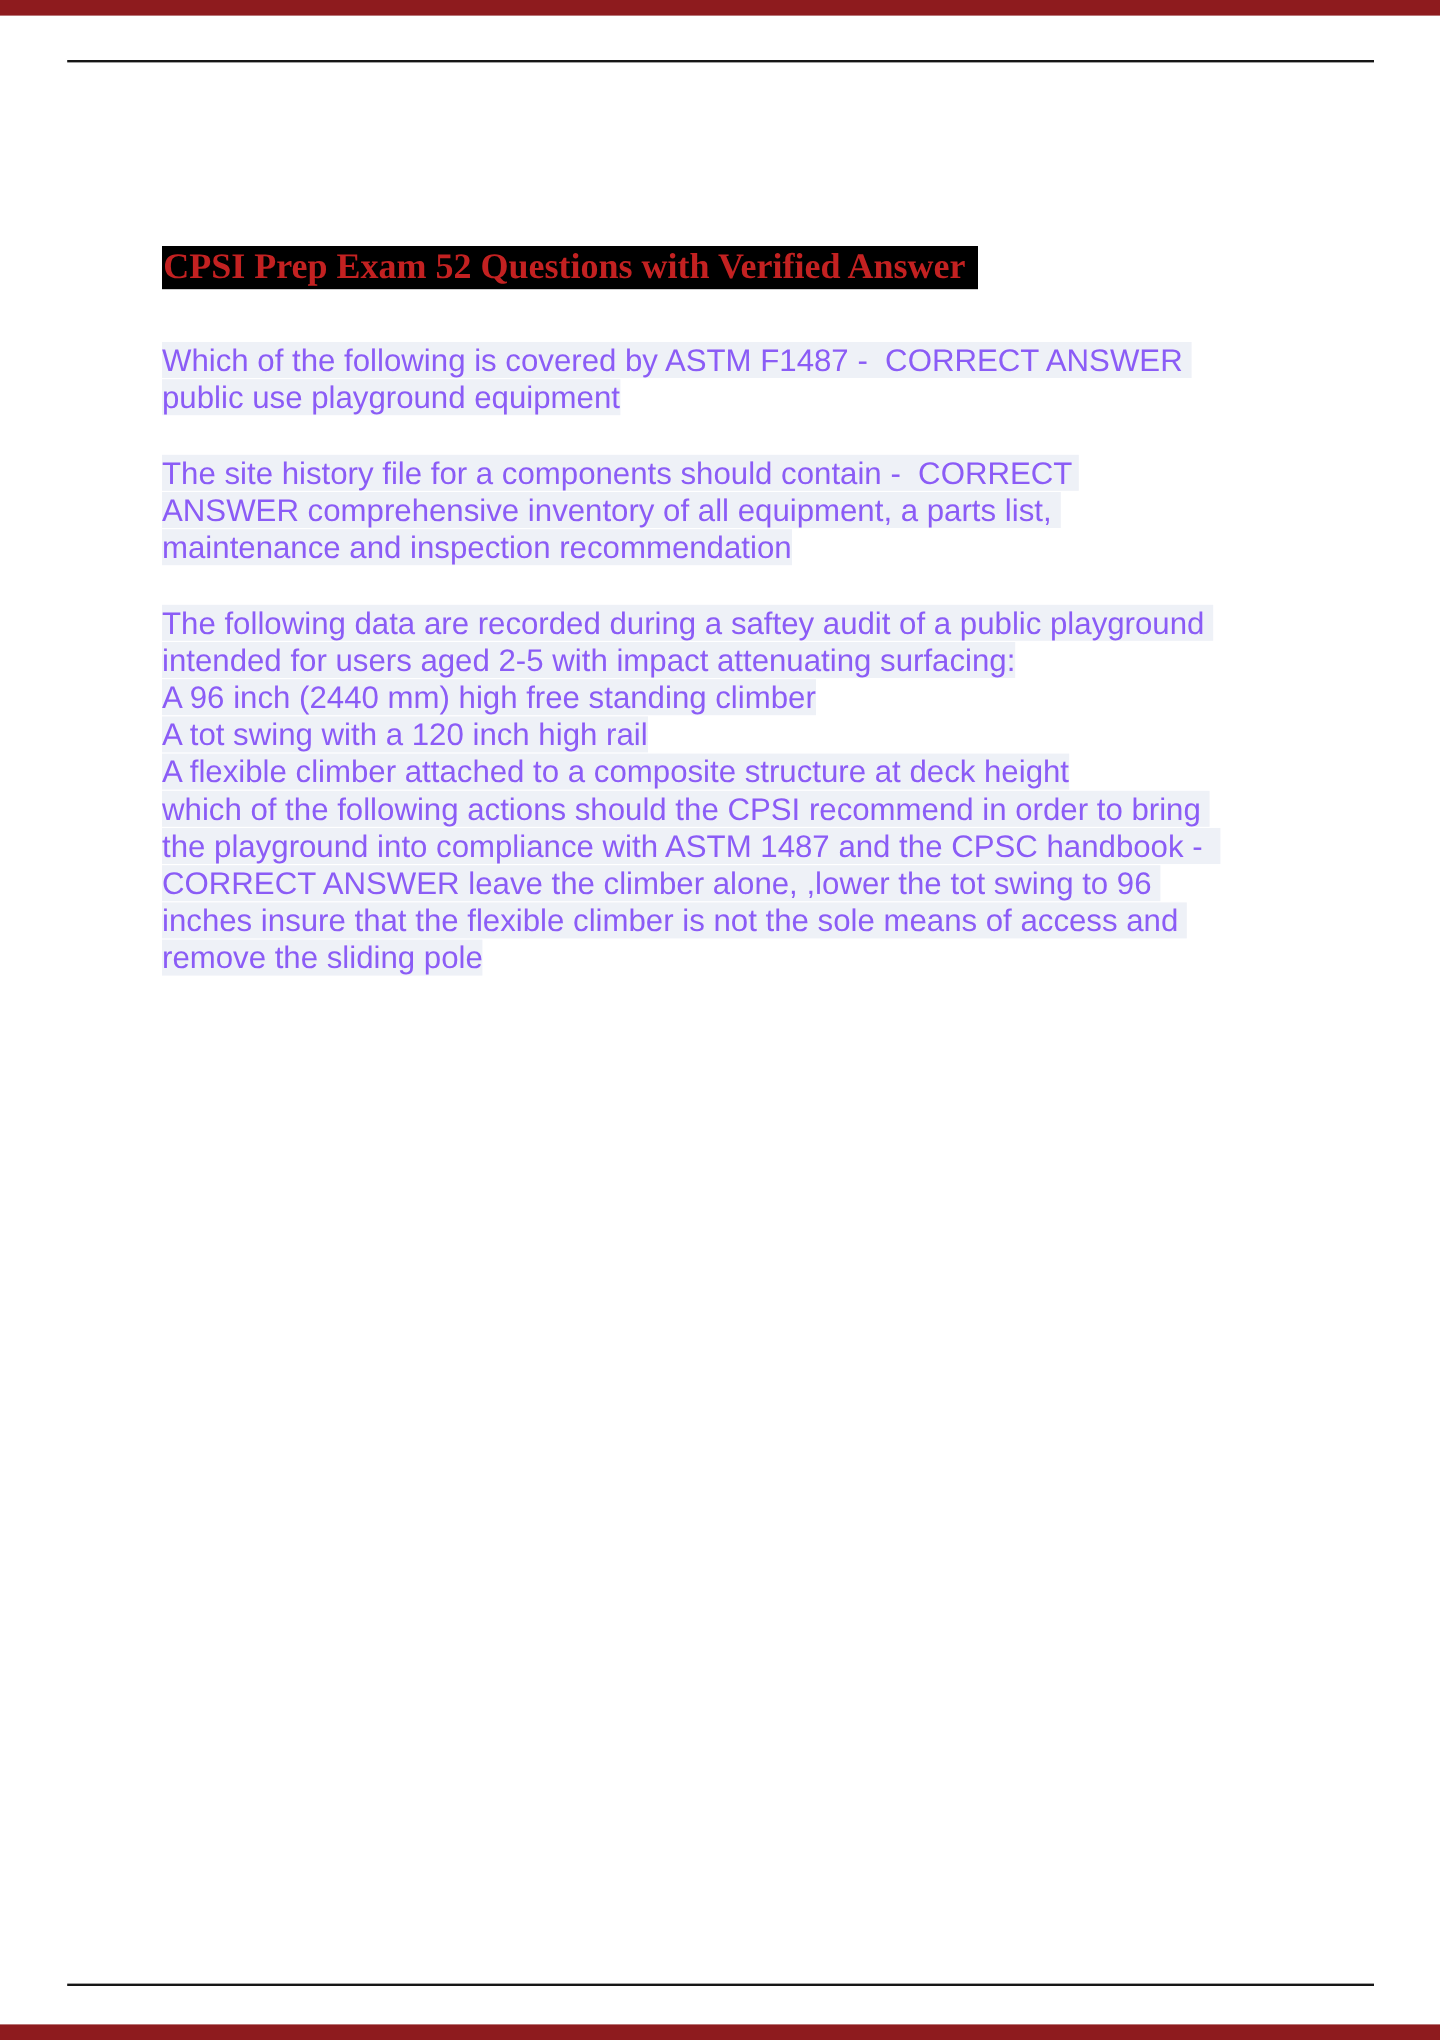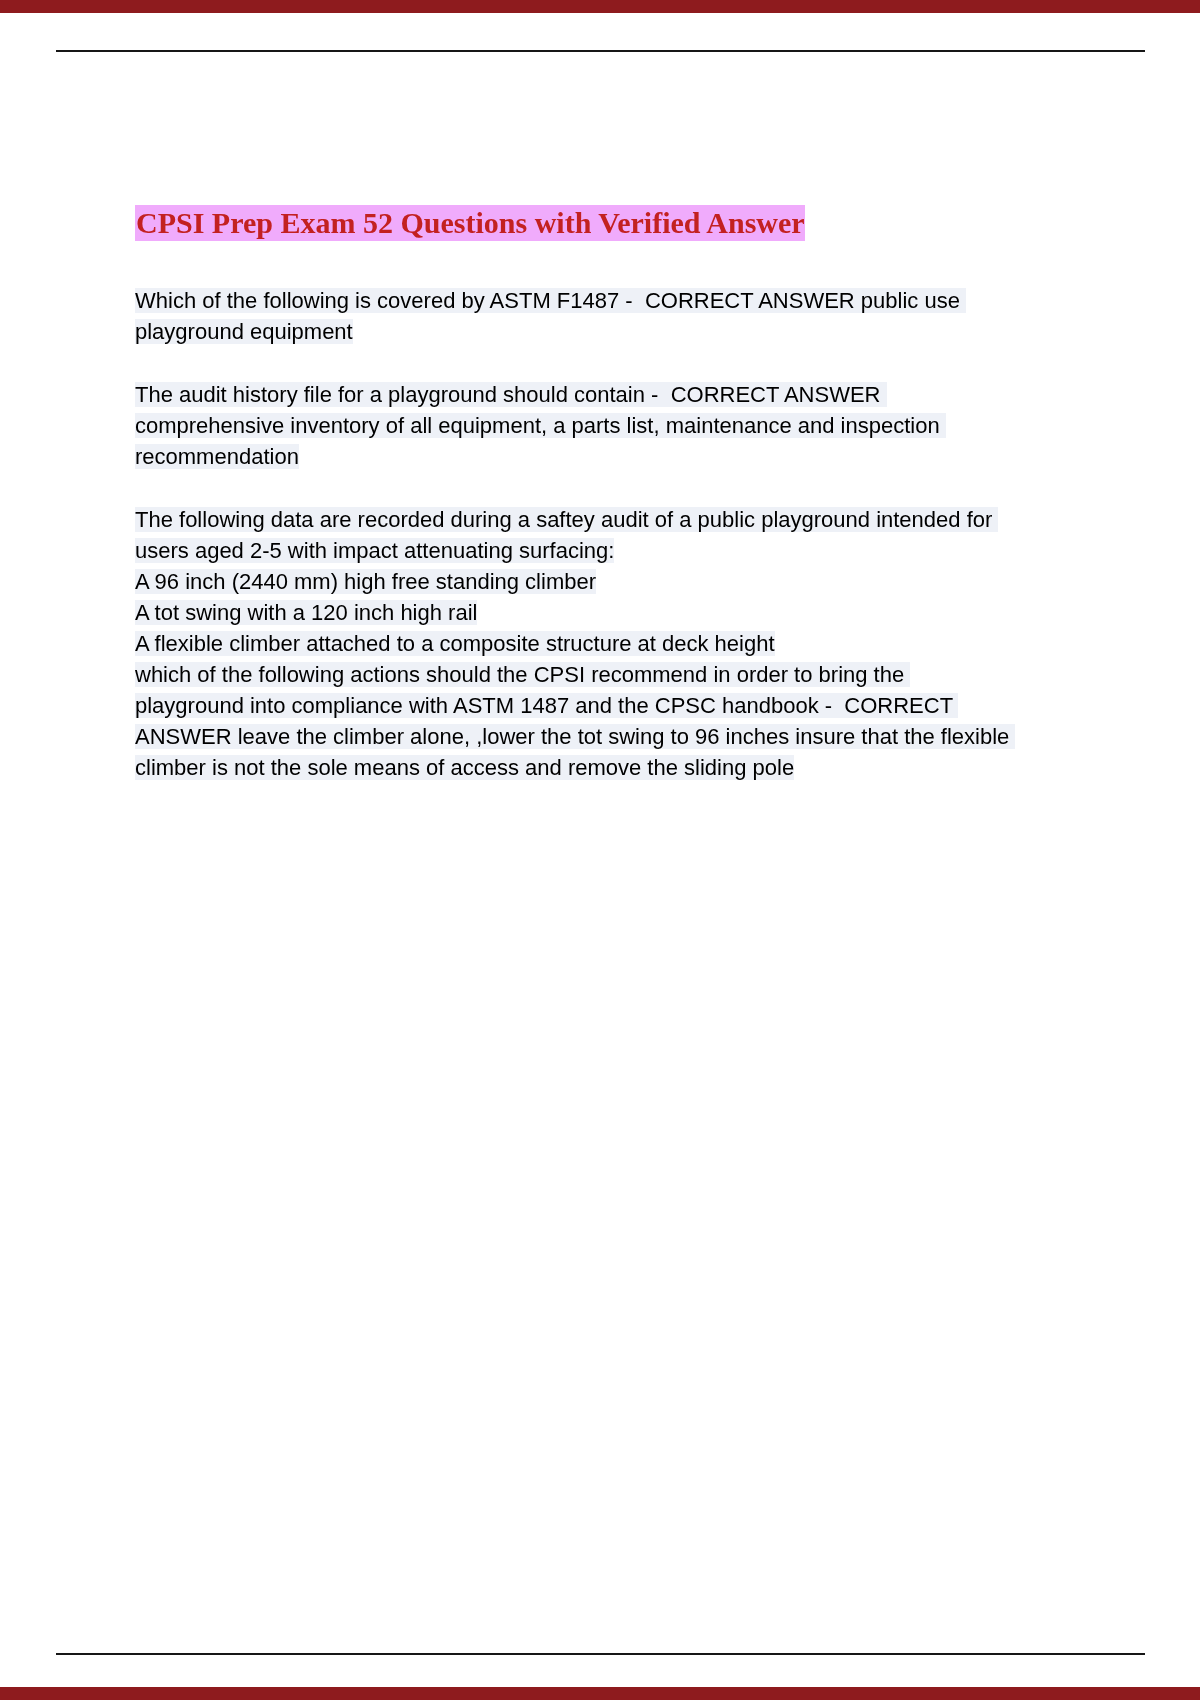--- a/index.html
+++ b/index.html
@@ -37,45 +37,45 @@
   }
   h1.doc-title {
     font-family: "Liberation Serif", serif;
     font-weight: bold;
     font-size: 30px;
     line-height: 40px;
     color: #c32121;
     margin-bottom: 42px;
   }
   .title-hl {
-    background: #f0abfc;
-    padding: 1px 0 2px 1px;
+    background: #000000;
+    padding: 1px 10px 2px 1px;
   }
   .qa {
-    font-size: 22px;
+    font-size: 26px;
     line-height: 31px;
-    color: #000000;
+    color: #8b5cf6;
     margin-bottom: 32px;
   }
   .hl {
     background: #eef1f7;
     white-space: pre-wrap;
   }
 </style>
 </head>
 <body>
 
 <div class="edge-bar top"></div>
 <div class="rule top"></div>
 
 <div class="content">
   <h1 class="doc-title"><span class="title-hl">CPSI Prep Exam 52 Questions with Verified Answer</span></h1>
   <div id="qa-list">
       <p class="qa"><span class="hl">Which of the following is covered by ASTM F1487 -  CORRECT ANSWER public use playground equipment</span></p>
-      <p class="qa"><span class="hl">The audit history file for a playground should contain -  CORRECT ANSWER comprehensive inventory of all equipment, a parts list, maintenance and inspection recommendation</span></p>
+      <p class="qa"><span class="hl">The site history file for a components should contain -  CORRECT ANSWER comprehensive inventory of all equipment, a parts list, maintenance and inspection recommendation</span></p>
       <p class="qa"><span class="hl">The following data are recorded during a saftey audit of a public playground intended for users aged 2-5 with impact attenuating surfacing:
 A 96 inch (2440 mm) high free standing climber
 A tot swing with a 120 inch high rail
 A flexible climber attached to a composite structure at deck height
 which of the following actions should the CPSI recommend in order to bring the playground into compliance with ASTM 1487 and the CPSC handbook -  CORRECT ANSWER leave the climber alone, ,lower the tot swing to 96 inches insure that the flexible climber is not the sole means of access and remove the sliding pole</span></p>
     </div>
 </div>
 
 <div class="rule bottom"></div>
 <div class="edge-bar bottom"></div>

